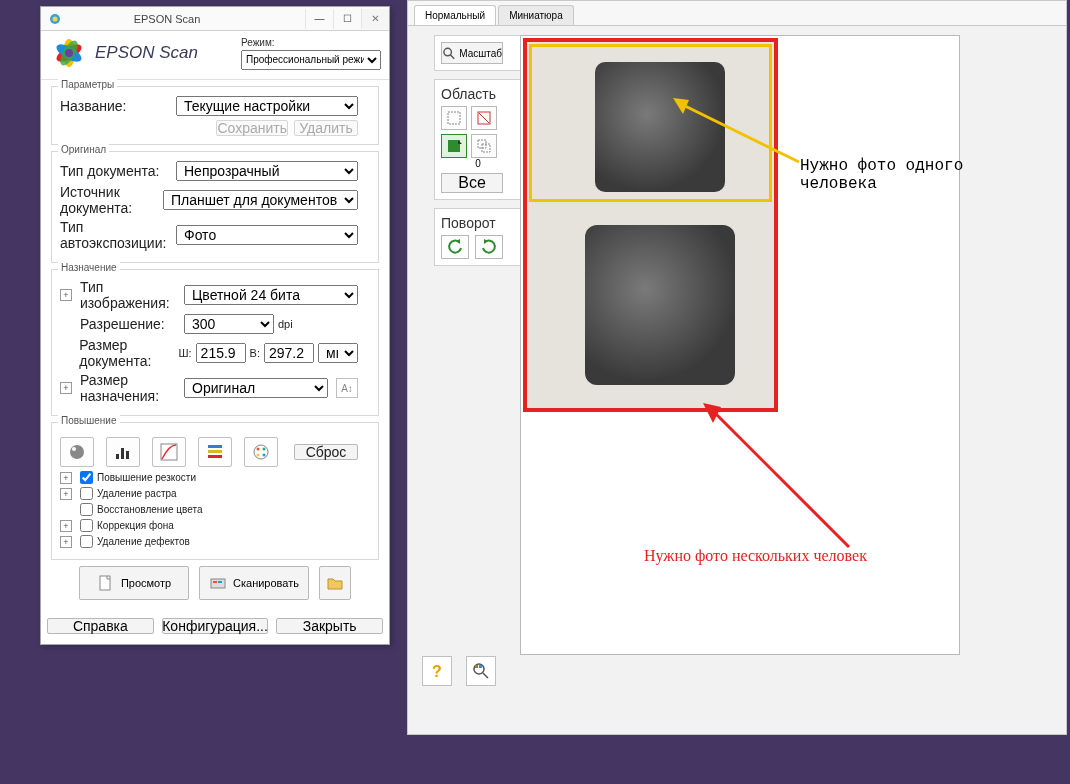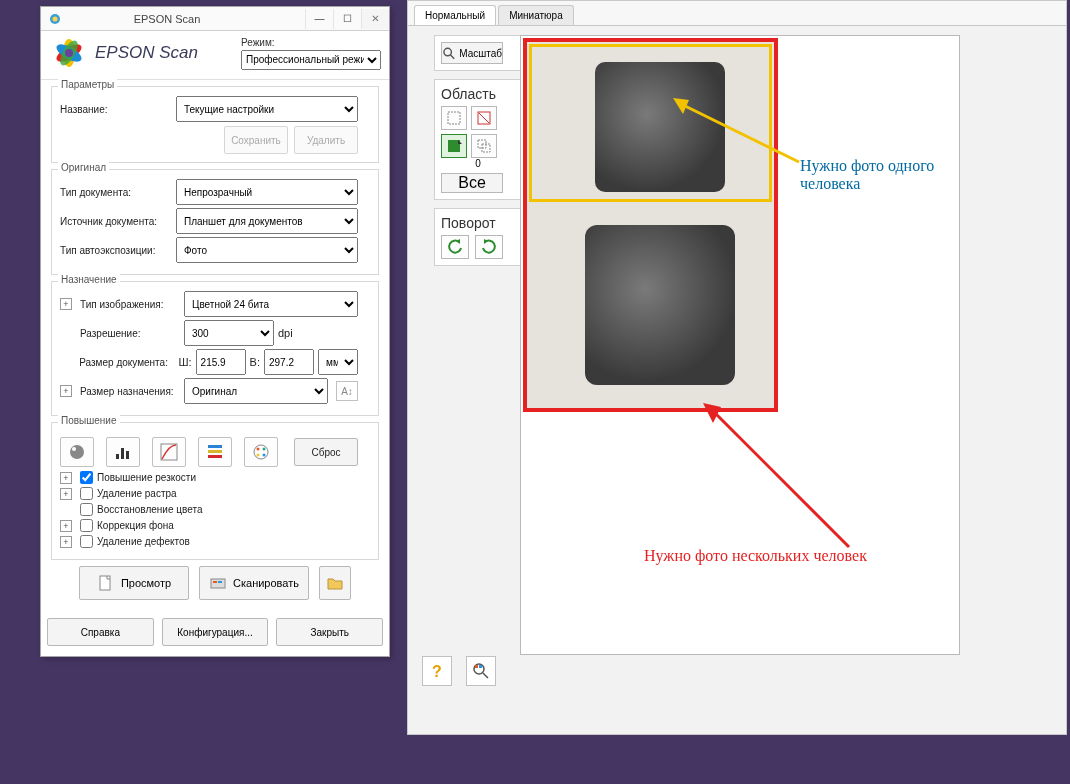--- a/index.html
+++ b/index.html
@@ -43,28 +43,28 @@
 
   .group {
     border: 1px solid #d8d8d8; border-radius: 0; padding: 6px 20px 8px 8px;
     margin-bottom: 6px; position: relative; font-size: 11px; color: #222;
   }
   .legend {
     position: absolute; top: -8px; left: 6px; background: #fff; padding: 0 3px;
     font-size: 10px; color: #555;
   }
   .row { display: flex; align-items: center; margin: 3px 0; gap: 4px; }
-  .row label { width: 112px; font-size: 10px; }
+  .row label { width: 112px; font-size: 14px; }
   .row select, .row input[type=text] {
-    height: 26px; font-size: 10px; padding: 0 3px;
+    height: 20px; font-size: 14px; padding: 0 3px;
   }
   .row select.wide { flex: 1; }
   .twobtn { display: flex; gap: 6px; justify-content: flex-end; margin-top: 4px; }
   .btn {
-    min-width: 64px; height: 28px; font-size: 10px; border: 1px solid #b8b8b8;
+    min-width: 64px; height: 16px; font-size: 14px; border: 1px solid #b8b8b8;
     background: #f4f4f4; display: inline-flex; align-items: center; justify-content: center;
     border-radius: 2px; cursor: pointer; text-align: center;
   }
   .btn.disabled { color: #aaa; border-color: #d6d6d6; background: #fafafa; }
 
   .plus {
     width: 12px; height: 12px; border: 1px solid #999; font-size: 9px; line-height: 10px;
     text-align: center; color: #555; margin-right: 4px; display: inline-block;
   }
 
@@ -160,21 +160,21 @@
     border: 4px solid #e52121; pointer-events: none;
   }
   .yellow-frame {
     position: absolute; left: 8px; top: 8px; width: 243px; height: 158px;
     border: 3px solid #f2c200; pointer-events: none;
   }
 
   .annot {
     position: absolute; font-family: "Comic Sans MS", cursive; font-size: 16px;
   }
-  .annot.yellow { color: #0369a1; left: 386px; top: 130px; width: 190px; }
+  .annot.yellow { color: #000000; left: 386px; top: 130px; width: 190px; font-family: Liberation Mono, monospace; }
   .annot.red { color: #e52121; left: 230px; top: 520px; width: 340px; }
 
   .arrow-yellow {
     position: absolute; left: 255px; top: 65px; width: 140px; height: 80px; pointer-events: none;
   }
   .arrow-red {
     position: absolute; left: 285px; top: 370px; width: 170px; height: 160px; pointer-events: none;
   }
 
   .bottom-icons {

